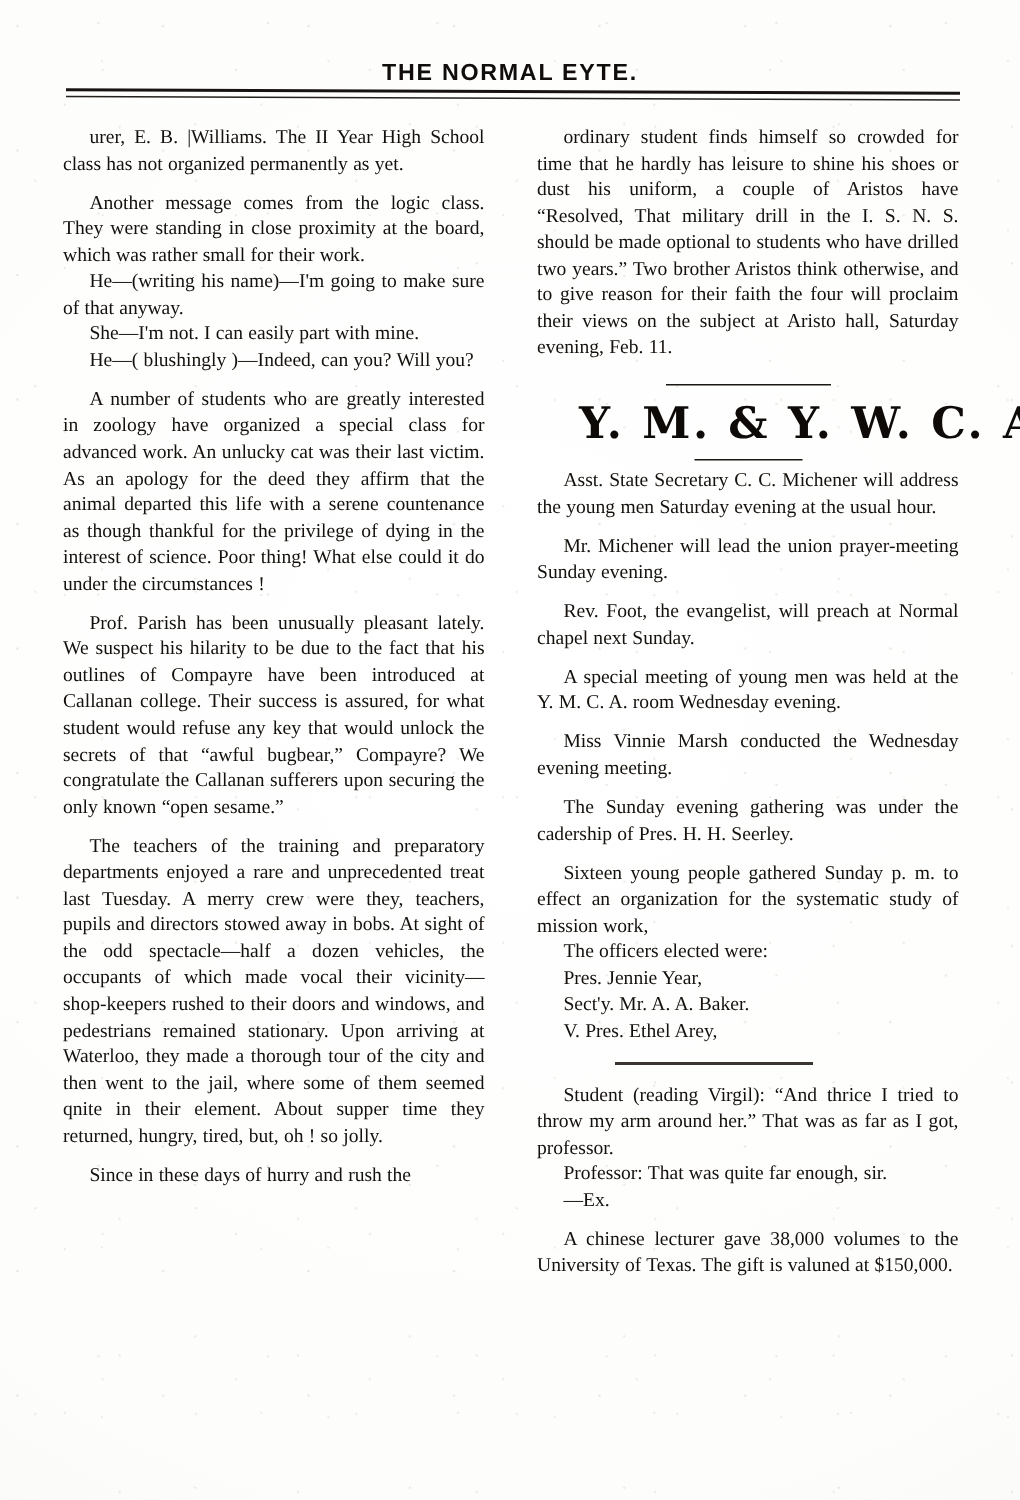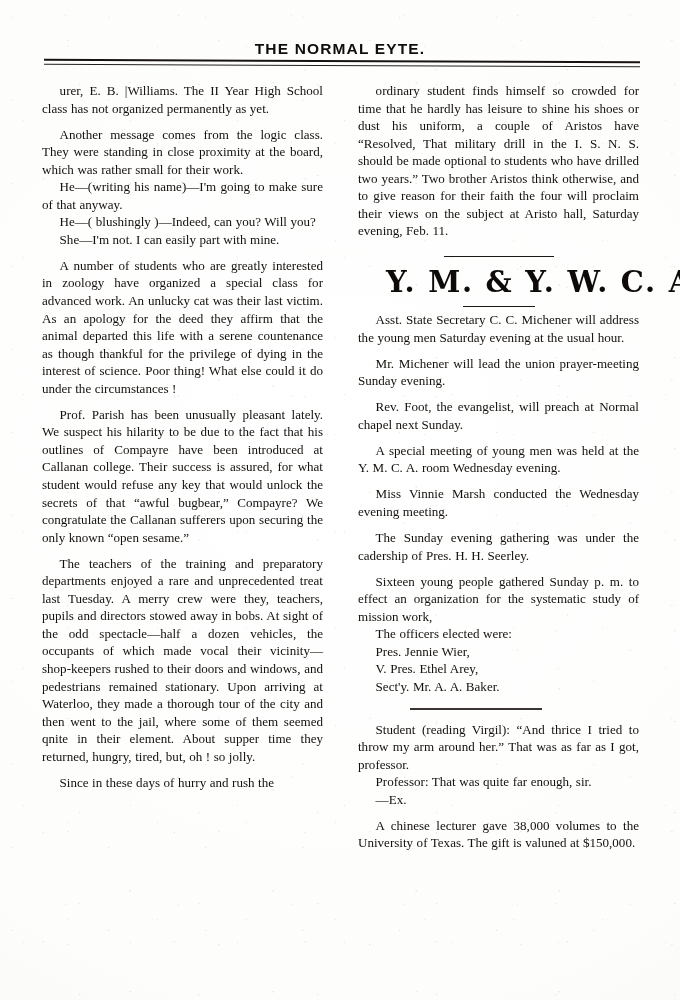--- a/index.html
+++ b/index.html
@@ -175,22 +175,22 @@
   </div>
   <div class="rule-wrap">
     <div class="rule-thick"></div>
     <div class="rule-thin"></div>
   </div>
 
   <div class="col col-left">
     <p class="para">urer, E. B. |Williams.  The II Year High School class has not organized permanently as yet.</p>
     <p class="para">Another message comes from the logic class.  They were standing in close proximity at the board, which was rather small for their work.</p>
     <p class="para tight">He—(writing his name)—I'm going to make sure of that anyway.</p>
+    <p class="para tight">She—I'm not.  I can easily part with mine.</p>
     <p class="para tight">He—( blushingly )—Indeed, can you? Will you?</p>
-    <p class="para tight">She—I'm not.  I can easily part with mine.</p>
     <p class="para">A number of students who are greatly interested in zoology have organized a special class for advanced work.  An unlucky cat was their last victim.  As an apology for the deed they affirm that the animal departed this life with a serene countenance as though thankful for the privilege of dying in the interest of science.  Poor thing! What else could it do under the circumstances !</p>
     <p class="para">Prof. Parish has been unusually pleasant lately.  We suspect his hilarity to be due to the fact that his outlines of Compayre have been introduced at Callanan college.  Their success is assured, for what student would refuse any key that would unlock the secrets of that “awful bugbear,” Compayre?  We congratulate the Callanan sufferers upon securing the only known “open sesame.”</p>
     <p class="para">The teachers of the training and preparatory departments enjoyed a rare and unprecedented treat last Tuesday.  A merry crew were they, teachers, pupils and directors stowed away in bobs.  At sight of the odd spectacle—half a dozen vehicles, the occupants of which made vocal their vicinity— shop-keepers rushed to their doors and windows, and pedestrians remained stationary.  Upon arriving at Waterloo, they made a thorough tour of the city and then went to the jail, where some of them seemed qnite in their element.  About supper time they returned, hungry, tired, but, oh ! so jolly.</p>
     <p class="para">Since in these days of hurry and rush the</p>
   </div>
 
   <div class="col col-right">
 
     <p class="para">ordinary student finds himself so crowded for time that he hardly has leisure to shine his shoes or dust his uniform, a couple of Aristos have “Resolved, That military drill in the I. S. N. S. should be made optional to students who have drilled two years.”  Two brother Aristos think otherwise, and to give reason for their faith the four will proclaim their views on the subject at Aristo hall, Saturday evening, Feb. 11.</p>
 
@@ -202,23 +202,23 @@
 
     <p class="para tight">Asst. State Secretary C. C. Michener will address the young men Saturday evening at the usual hour.</p>
     <p class="para">Mr. Michener will lead the union prayer-meeting Sunday evening.</p>
     <p class="para">Rev. Foot, the evangelist, will preach at Normal chapel next Sunday.</p>
     <p class="para">A special meeting of young men was held at the Y. M. C. A. room Wednesday evening.</p>
     <p class="para">Miss Vinnie Marsh conducted the Wednesday evening meeting.</p>
     <p class="para">The Sunday evening gathering was under the cadership of Pres. H. H. Seerley.</p>
     <p class="para">Sixteen young people gathered Sunday p. m. to effect an organization for the systematic study of mission work,</p>
 
     <p class="para tight">The officers elected were:</p>
-    <p class="para roster tight">Pres. Jennie Wier,</p>
+    <p class="para roster tight">Pres. Jennie Year,</p>
+    <p class="para roster tight">Sect'y. Mr. A. A. Baker.</p>
     <p class="para roster tight">V. Pres. Ethel Arey,</p>
-    <p class="para roster tight">Sect'y. Mr. A. A. Baker.</p>
 
 
     <div class="mini-rule"></div>
 
     <p class="para tight">Student (reading Virgil):  “And thrice I tried to throw my arm around her.”  That was as far as I got, professor.</p>
     <p class="para tight">Professor:  That was quite far enough, sir.</p>
     <p class="para attrib-line tight">—Ex.</p>
 
     <p class="para">A chinese lecturer gave 38,000 volumes to the University of Texas.  The gift is valuned at $150,000.</p>
   </div>

